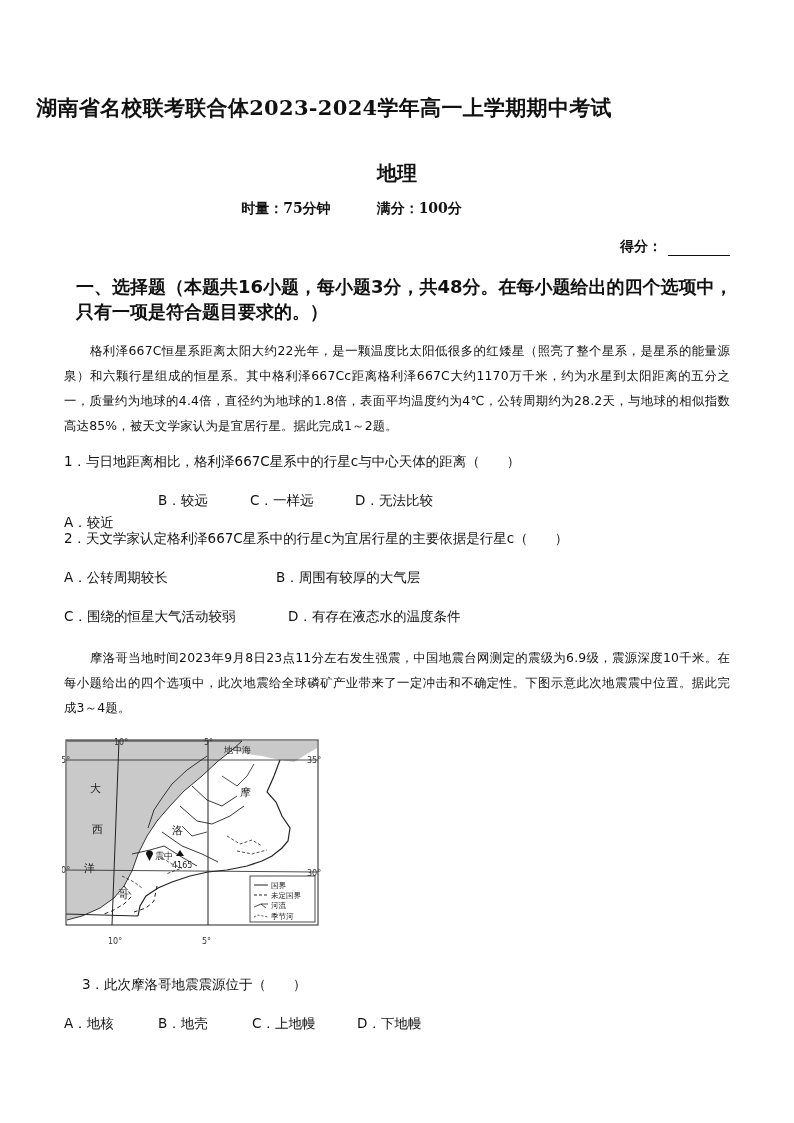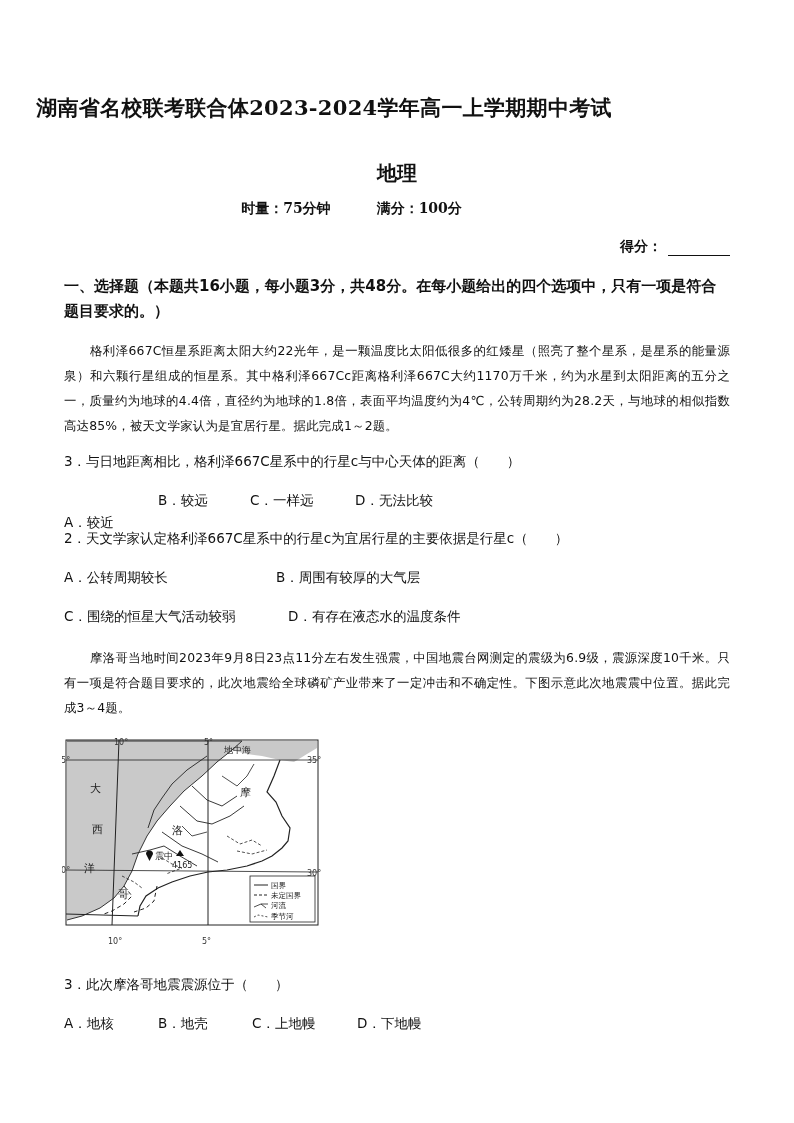--- a/index.html
+++ b/index.html
@@ -24,21 +24,21 @@
   .meta span + span { margin-left: 46px; }
   .score {
     left: 620px; top: 238px; font-size: 14px; font-weight: bold;
     font-family: "DejaVu Sans", sans-serif;
   }
   .score .blank {
     display: inline-block; width: 62px; border-bottom: 1px solid #111;
     height: 14px; vertical-align: bottom; margin-left: 6px;
   }
   .section {
-    left: 64px; width: 666px; top: 274px; font-size: 15px; font-weight: bold;
+    left: 76px; width: 666px; top: 274px; font-size: 18px; font-weight: bold;
     line-height: 25px; font-family: "DejaVu Sans", sans-serif;
   }
   .passage {
     left: 64px; width: 666px; font-size: 12.4px; line-height: 25px;
     text-indent: 26px; text-align: justify;
     font-family: "DejaVu Sans", sans-serif; letter-spacing: 0.2px;
   }
   .q {
     left: 64px; font-size: 13.5px; font-family: "DejaVu Sans", sans-serif;
     white-space: pre;
@@ -60,33 +60,33 @@
   <span>时量：75分钟</span><span>满分：100分</span>
 </div>
 <div class="abs score">
   <span>得分：</span><span class="blank"></span>
 </div>
 
 <div class="abs section">一、选择题（本题共16小题，每小题3分，共48分。在每小题给出的四个选项中，只有一项是符合题目要求的。）</div>
 
 <div class="abs passage" style="top:338px;">格利泽667C恒星系距离太阳大约22光年，是一颗温度比太阳低很多的红矮星（照亮了整个星系，是星系的能量源泉）和六颗行星组成的恒星系。其中格利泽667Cc距离格利泽667C大约1170万千米，约为水星到太阳距离的五分之一，质量约为地球的4.4倍，直径约为地球的1.8倍，表面平均温度约为4℃，公转周期约为28.2天，与地球的相似指数高达85%，被天文学家认为是宜居行星。据此完成1～2题。</div>
 
-<div class="abs q" style="top:453px;">3．与日地距离相比，格利泽667C星系中的行星c与中心天体的距离（　　）</div>
+<div class="abs q" style="top:453px;">1．与日地距离相比，格利泽667C星系中的行星c与中心天体的距离（　　）</div>
 <div class="abs opt" style="left:64px;top:492px;margin-top:22px;">A．较近</div>
 <div class="abs opt" style="left:158px;top:492px;">B．较远</div>
 <div class="abs opt" style="left:250px;top:492px;">C．一样远</div>
 <div class="abs opt" style="left:355px;top:492px;">D．无法比较</div>
 
 <div class="abs q" style="top:530px;">2．天文学家认定格利泽667C星系中的行星c为宜居行星的主要依据是行星c（　　）</div>
 <div class="abs opt" style="left:64px;top:569px;">A．公转周期较长</div>
 <div class="abs opt" style="left:276px;top:569px;">B．周围有较厚的大气层</div>
 <div class="abs opt" style="left:64px;top:608px;">C．围绕的恒星大气活动较弱</div>
 <div class="abs opt" style="left:288px;top:608px;">D．有存在液态水的温度条件</div>
 
-<div class="abs passage" style="top:645px;">摩洛哥当地时间2023年9月8日23点11分左右发生强震，中国地震台网测定的震级为6.9级，震源深度10千米。只有一项是符合题目要求的，此次地震给全球磷矿产业带来了一定冲击和不确定性。下图示意此次地震震中位置。据此完成3～4题。</div>
+<div class="abs passage" style="top:645px;">摩洛哥当地时间2023年9月8日23点11分左右发生强震，中国地震台网测定的震级为6.9级，震源深度10千米。在每小题给出的四个选项中，此次地震给全球磷矿产业带来了一定冲击和不确定性。下图示意此次地震震中位置。据此完成3～4题。</div>
 
 <div class="abs map-wrap">
   <svg width="262" height="210" viewBox="0 0 262 210" xmlns="http://www.w3.org/2000/svg">
 
     <rect x="4" y="4" width="252" height="185" fill="#ffffff" stroke="#222" stroke-width="1"></rect>
     <path d="M5,5 L180,5 L170,14 L155,26 L140,40 L122,55 L108,70 L95,85 L85,100 L76,118 L70,135 L62,150 L52,162 L38,172 L20,180 L5,184 Z" fill="#c9c9c9"></path>
     <path d="M140,5 L255,5 L255,12 L245,18 L232,26 L218,24 L200,20 L185,18 L170,14 L165,5 Z" fill="#c9c9c9"></path>
     <path d="M5,5 L180,5 L170,14 L155,26 L140,40 L122,55 L108,70 L95,85 L85,100 L76,118 L70,135 L62,150 L52,162 L38,172 L20,180 L5,184" fill="none" stroke="#333" stroke-width="1"></path>
 
     <line x1="57" y1="4" x2="50" y2="189" stroke="#222" stroke-width="1"></line>
@@ -132,17 +132,17 @@
     <text class="map-text" x="209" y="152" font-size="7.5" fill="#222">国界</text>
     <line x1="192" y1="159" x2="206" y2="159" stroke="#222" stroke-width="1" stroke-dasharray="3,2"></line>
     <text class="map-text" x="209" y="162" font-size="7.5" fill="#222">未定国界</text>
     <path d="M192,171 L199,168 L206,168 M199,168 L204,172" fill="none" stroke="#222" stroke-width="0.8"></path>
     <text class="map-text" x="209" y="172" font-size="7.5" fill="#222">河流</text>
     <path d="M192,181 L196,179 L206,181" fill="none" stroke="#222" stroke-width="0.8" stroke-dasharray="2,2"></path>
     <text class="map-text" x="209" y="183" font-size="7.5" fill="#222">季节河</text>
   </svg>
 </div>
 
-<div class="abs q" style="top:976px;">3．此次摩洛哥地震震源位于（　　）</div>
+<div class="abs q" style="top:976px;margin-left:18px;">3．此次摩洛哥地震震源位于（　　）</div>
 <div class="abs opt" style="left:64px;top:1015px;">A．地核</div>
 <div class="abs opt" style="left:158px;top:1015px;">B．地壳</div>
 <div class="abs opt" style="left:252px;top:1015px;">C．上地幔</div>
 <div class="abs opt" style="left:357px;top:1015px;">D．下地幔</div>
 
 </body></html>

